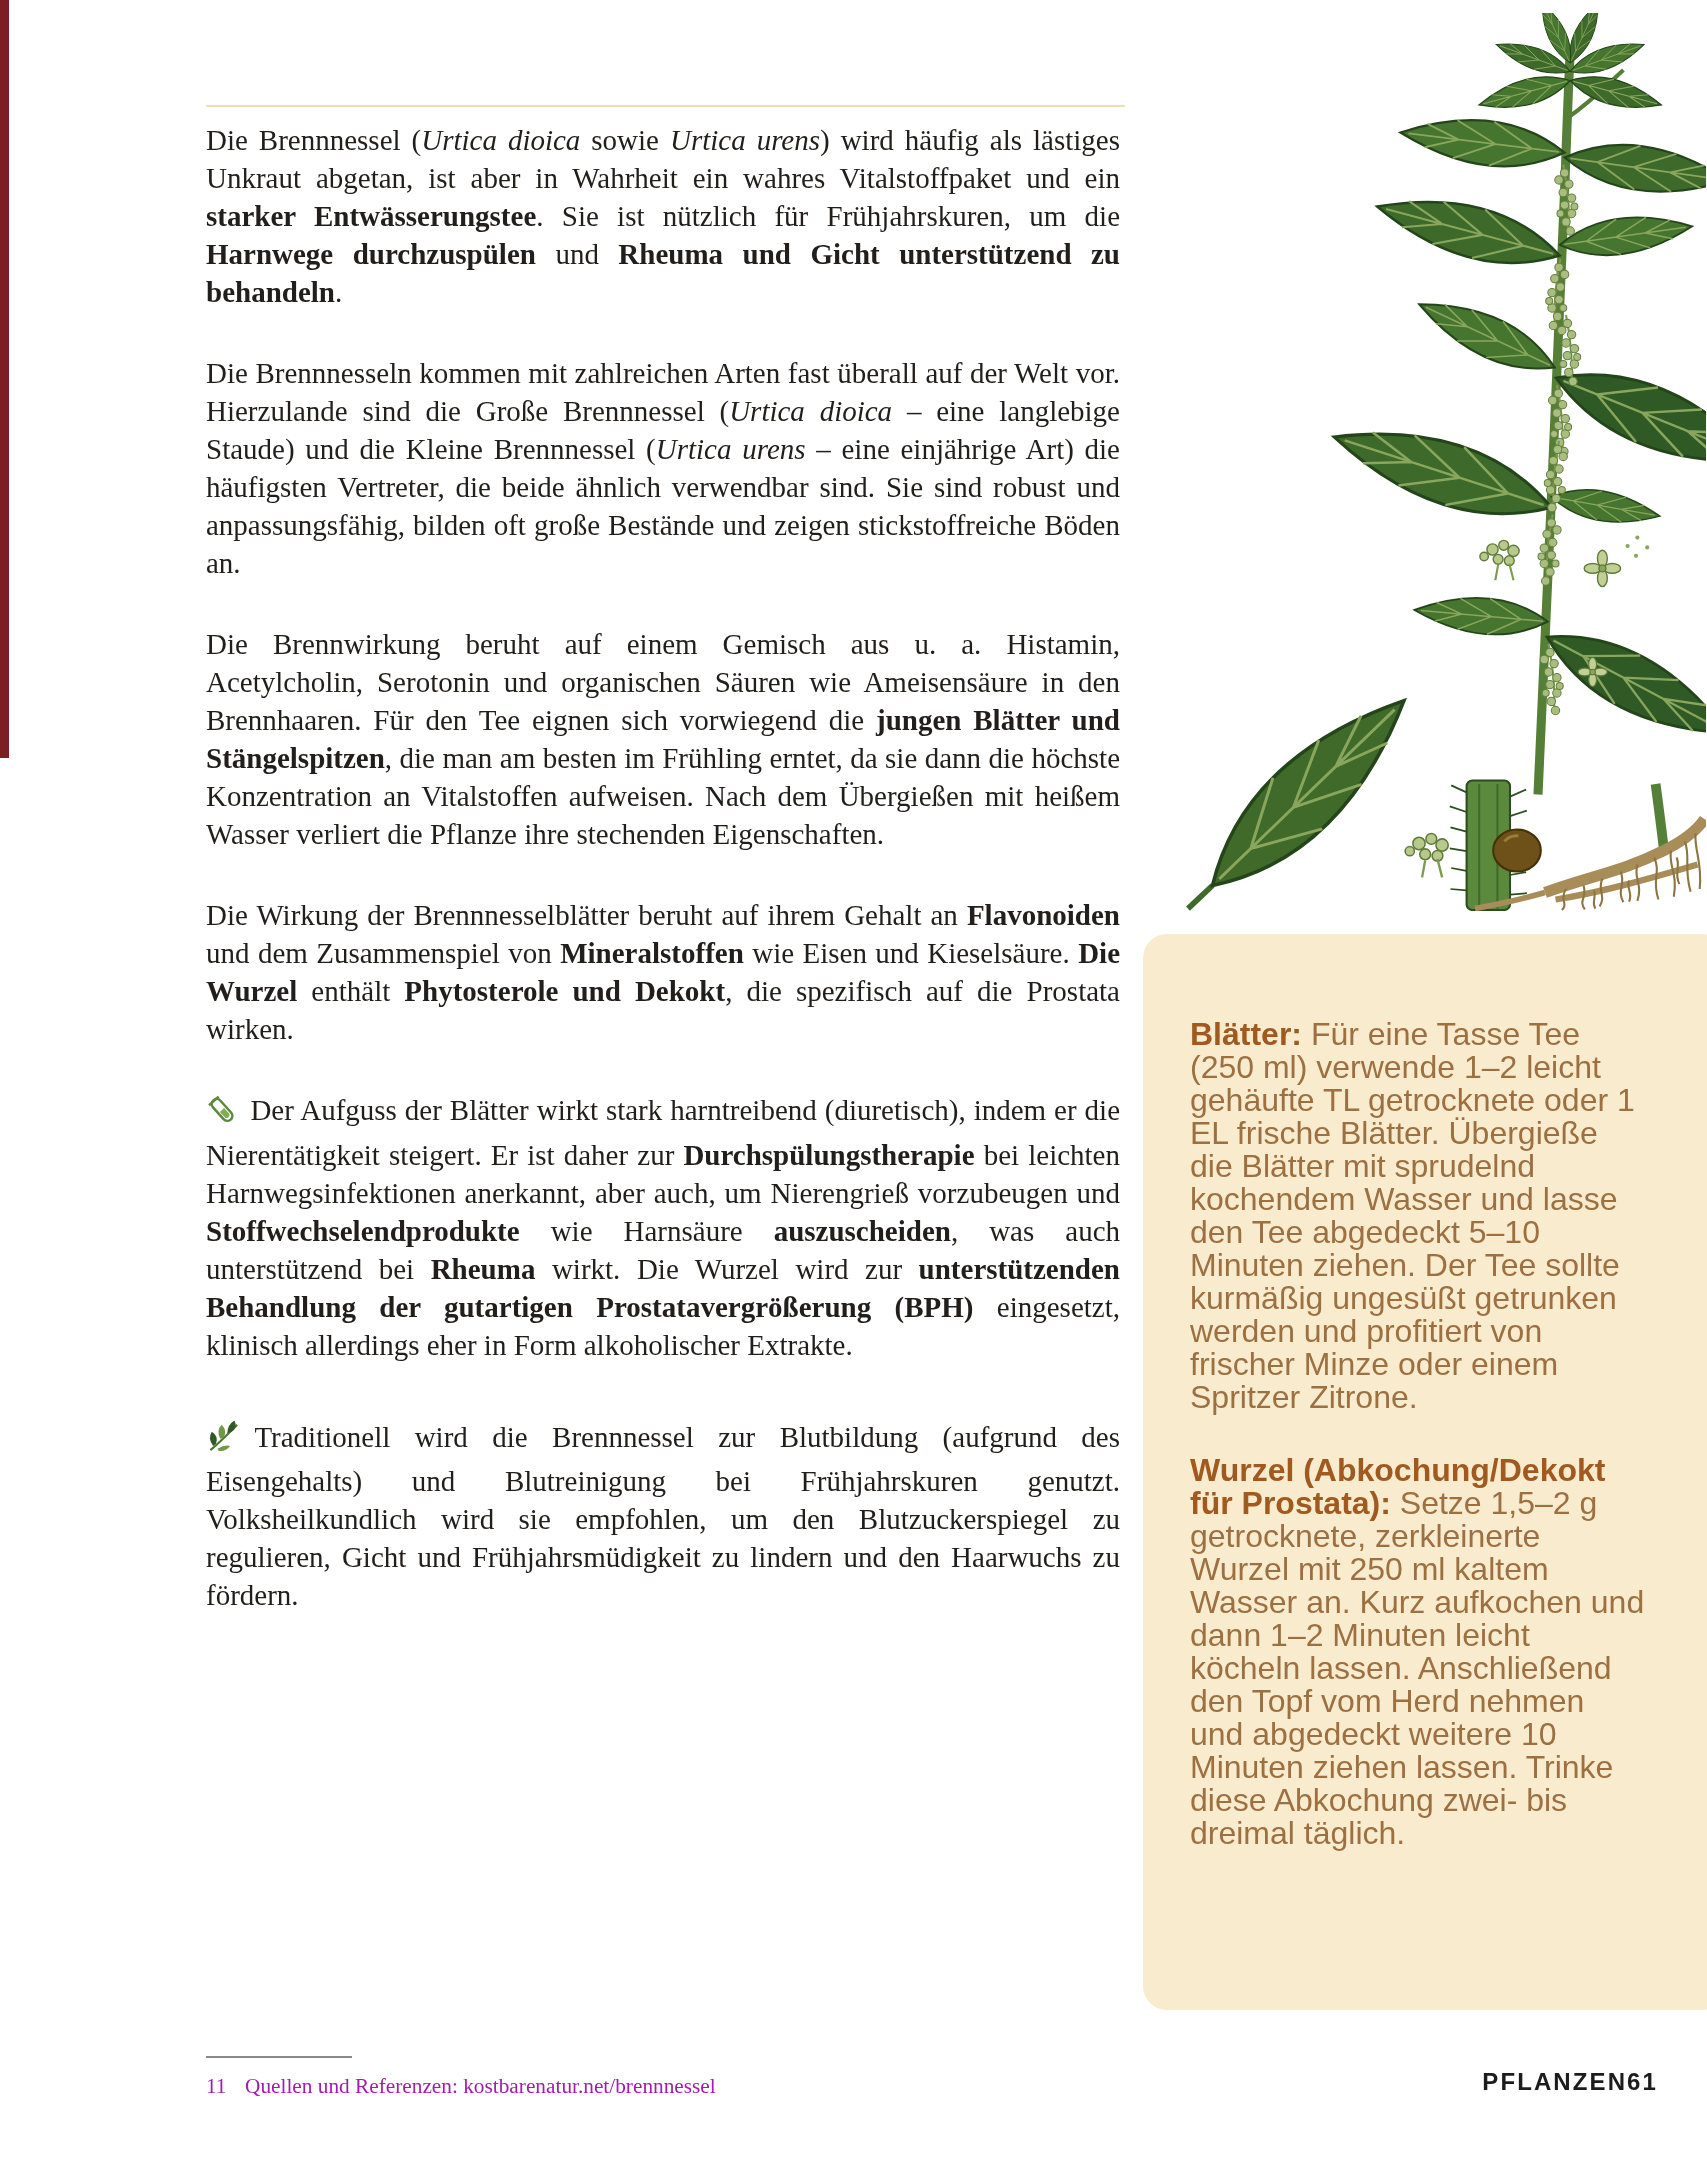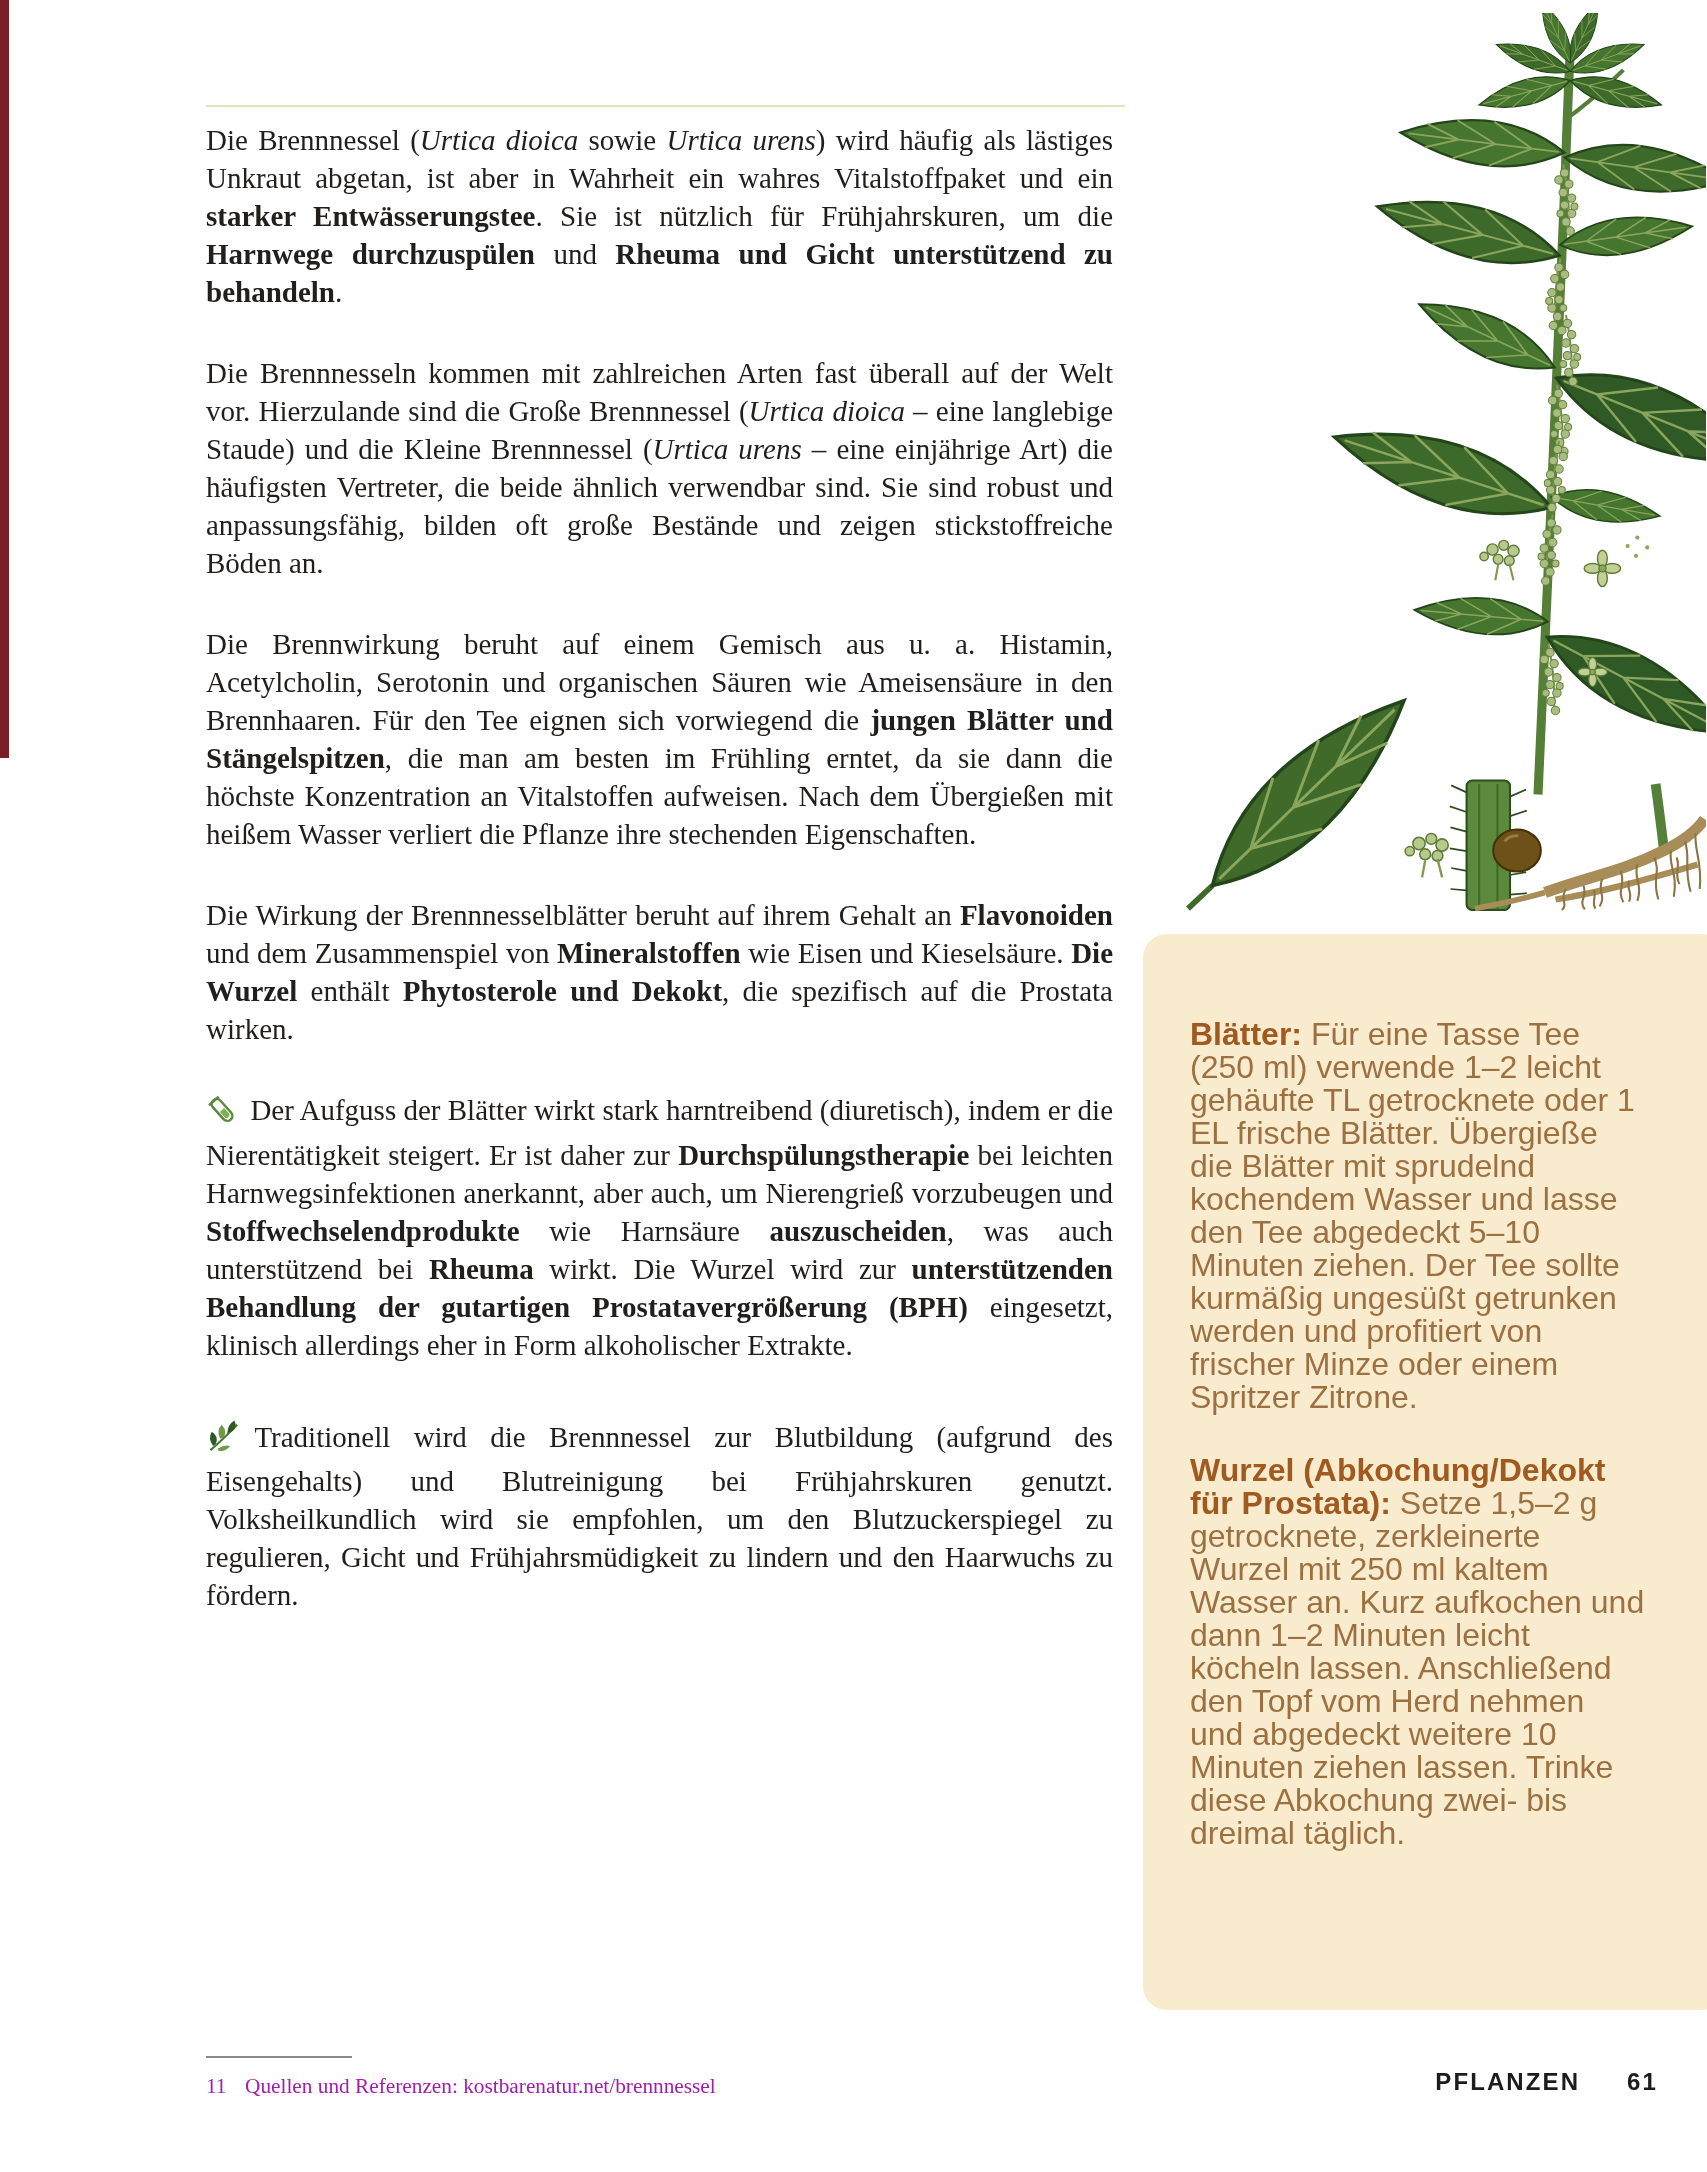--- a/index.html
+++ b/index.html
@@ -16,21 +16,21 @@
   h1.title{
     font-family:"Liberation Sans", sans-serif;font-weight:400;
     font-size:56px;line-height:1;letter-spacing:1.4px;color:#5e7c57;margin:0 0 11.4px 0;
   }
   h2.subtitle{
     font-family:"Liberation Sans", sans-serif;font-weight:400;
     font-size:33px;line-height:1;letter-spacing:0.7px;color:#7d8b7f;margin:0 0 25.6px 0;
   }
   .divider{height:2.1px;background:#e9e2b4;border:0;margin:0 0 14.2px 0;width:100%;}
   p.body{
-    font-size:29px;line-height:38px;margin:0 12px 43px 0;
+    font-size:29px;line-height:38px;margin:0 5px 43px 0;
     text-align:justify;hyphens:auto;-webkit-hyphens:auto;
   }
   p.body strong{font-weight:700;}
   p.body em{font-style:italic;}
   p.last{margin-top:54px;}
   h3.apps{
     font-family:"Liberation Sans", sans-serif;font-style:italic;font-weight:700;
     font-size:31px;line-height:1;color:#b5713c;margin:39px 0 20px 0;
   }
   h3.apps sup{font-size:18.5px;}
@@ -49,21 +49,21 @@
   .prep-block{
     font-size:32px;line-height:33px;color:#9c7040;margin:0 16px 40px 0;
   }
   .prep-block strong{color:#a05a20;font-weight:700;}
 
   
   .footnote{position:absolute;left:206px;top:2056px;font-size:21.3px;color:#a21caf;}
   .footnote-rule{width:146px;height:2.1px;background:#8a8a8a;margin:0 0 15.7px 0;}
   .footnote-number{margin-right:18.5px;}
   .page-footer{
-    position:absolute;top:2068px;right:50px;display:flex;align-items:baseline;gap:47px;
+    position:absolute;top:2068px;right:50px;display:flex;align-items:baseline;
     font-family:"Liberation Sans", sans-serif;font-weight:700;font-size:24px;
     letter-spacing:2.1px;color:#1c1c1c;
   }
 
   
   .illustration{position:absolute;left:1174px;top:12.8px;width:532px;height:898px;}
   .illustration svg{width:100%;height:100%;}
   .lf{stroke:#24451a;stroke-width:3;}
   .lv{stroke:#8aa65c;stroke-width:2.5;fill:none;}
 </style>

